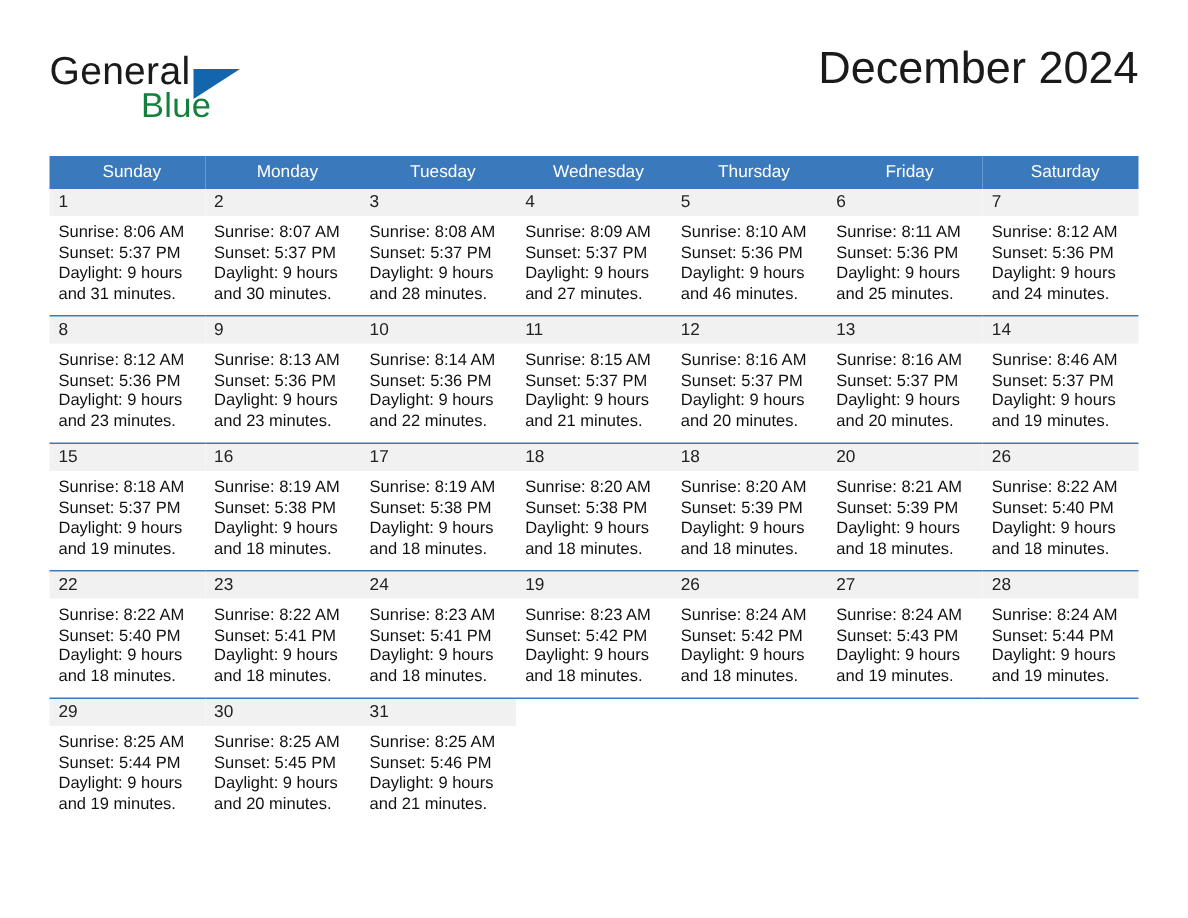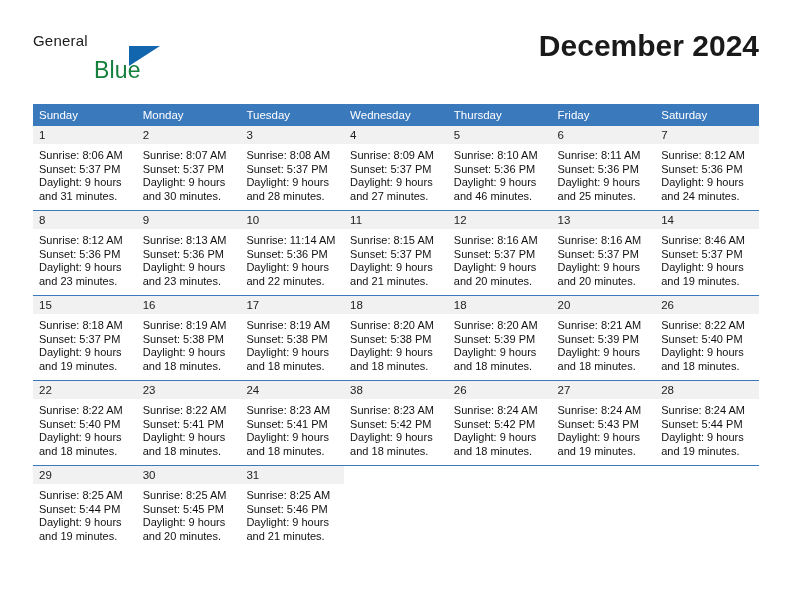--- a/index.html
+++ b/index.html
@@ -33,21 +33,21 @@
     position: absolute;
     left: 0;
     top: 4px;
     width: 220px;
     height: 56px;
   }
   .brand-general {
     position: absolute;
     left: 0;
     top: 0;
-    font-size: 15px;
+    font-size: 26px;
     letter-spacing: 0.2px;
     color: #1a1a1a;
     font-family: "Liberation Sans", sans-serif;
   }
   .brand-blue {
     position: absolute;
     left: 61px;
     top: 25px;
     font-size: 23px;
     letter-spacing: 0.2px;
@@ -65,21 +65,21 @@
   }
 
   .title-block {
     position: absolute;
     right: 0;
     top: 0;
     text-align: right;
   }
   .cal-title {
     font-size: 30px;
-    font-weight: bold;
+    font-weight: normal;
     color: #1a1a1a;
     line-height: 36px;
     white-space: nowrap;
   }
   .cal-subtitle {
     font-size: 14.5px;
     color: #2b2b2b;
     line-height: 20px;
     margin-top: 4px;
     white-space: nowrap;
@@ -92,21 +92,21 @@
     top: 104px;
     width: 726px;
     border-collapse: collapse;
     table-layout: fixed;
   }
   .calendar th {
     background: #3b79bd;
     color: #ffffff;
     font-size: 11.5px;
     font-weight: normal;
-    text-align: left;
+    text-align: center;
     padding: 5px 0 5px 6px;
     height: 11px;
     border: none;
     margin-top: 36px;
   }
   .week-row > td {
     vertical-align: top;
     padding: 0;
     border: none;
     border-top: 1px solid #3b79bd;
@@ -272,21 +272,21 @@
                 <div>Sunset: 5:36 PM</div>
                 <div>Daylight: 9 hours</div>
                 <div>and 23 minutes.</div>
               </div>
             </div>
           </td>
         <td>
             <div class="daycell">
               <div class="daynum">10</div>
               <div class="dayinfo">
-                <div>Sunrise: 11:14 AM</div>
+                <div>Sunrise: 8:14 AM</div>
                 <div>Sunset: 5:36 PM</div>
                 <div>Daylight: 9 hours</div>
                 <div>and 22 minutes.</div>
               </div>
             </div>
           </td>
         <td>
             <div class="daycell">
               <div class="daynum">11</div>
               <div class="dayinfo">
@@ -441,21 +441,21 @@
               <div class="dayinfo">
                 <div>Sunrise: 8:23 AM</div>
                 <div>Sunset: 5:41 PM</div>
                 <div>Daylight: 9 hours</div>
                 <div>and 18 minutes.</div>
               </div>
             </div>
           </td>
         <td>
             <div class="daycell">
-              <div class="daynum">38</div>
+              <div class="daynum">19</div>
               <div class="dayinfo">
                 <div>Sunrise: 8:23 AM</div>
                 <div>Sunset: 5:42 PM</div>
                 <div>Daylight: 9 hours</div>
                 <div>and 18 minutes.</div>
               </div>
             </div>
           </td>
         <td>
             <div class="daycell">

